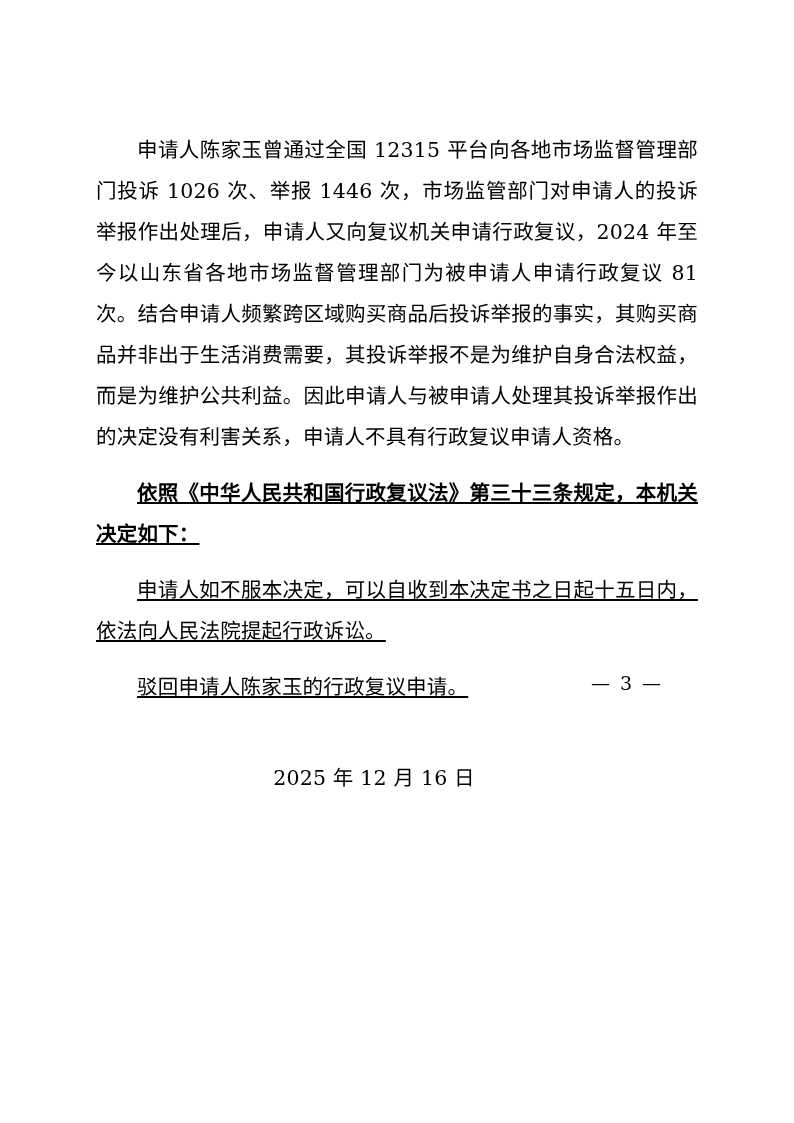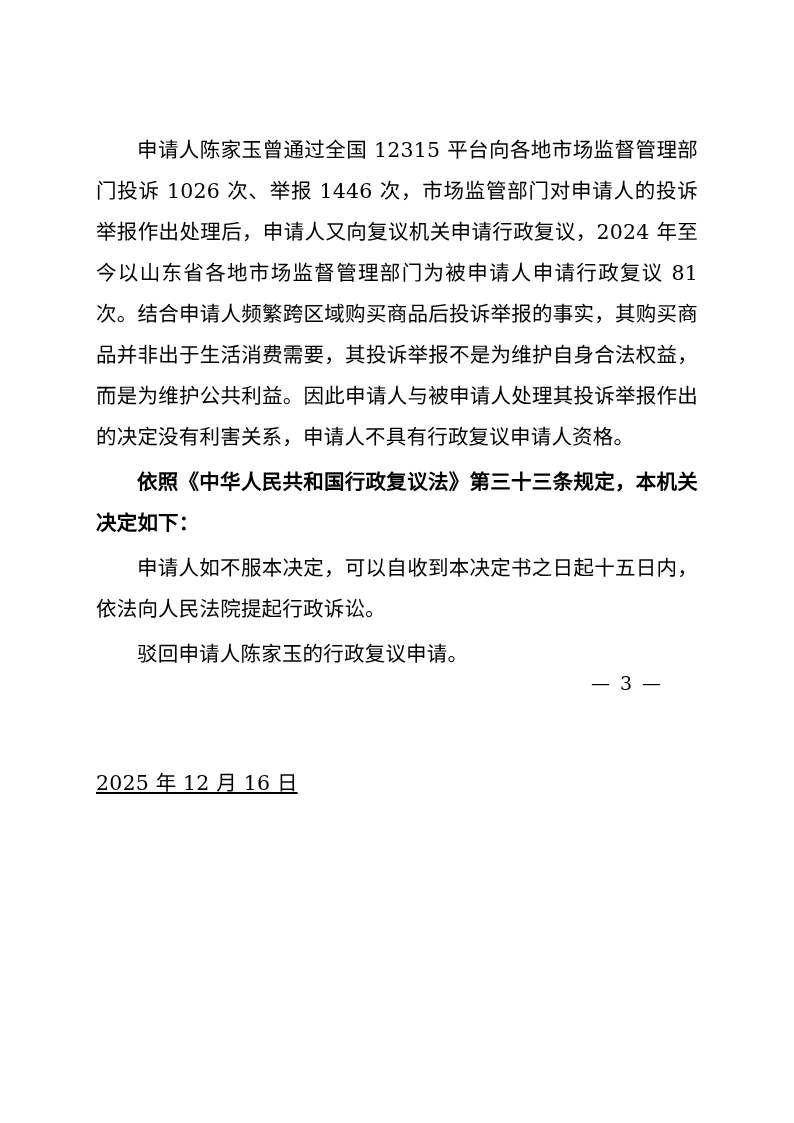--- a/index.html
+++ b/index.html
@@ -30,33 +30,33 @@
     line-height: 41px;
     text-align: justify;
     text-justify: inter-ideograph;
     letter-spacing: 0.2px;
   }
   .para {
     margin: 0;
     text-indent: 2em;
   }
   .para + .para {
-    margin-top: 4px;
+    margin-top: 15px;
+    text-decoration: underline;
   }
   .bold-para {
     font-weight: bold;
   }
   .date-line {
-    margin-top: 88px;
+    margin-top: 50px;
     font-size: 20.5px;
     line-height: 41px;
-    text-align: left;
+    text-align: center;
     padding-right: 46px;
     letter-spacing: 0.2px;
-    text-decoration: underline;
   }
   .page-number {
     position: absolute;
     left: 0;
     right: 0;
     bottom: 102px;
     text-align: center;
     font-size: 19px;
     letter-spacing: 2px;
     padding-left: 460px;

